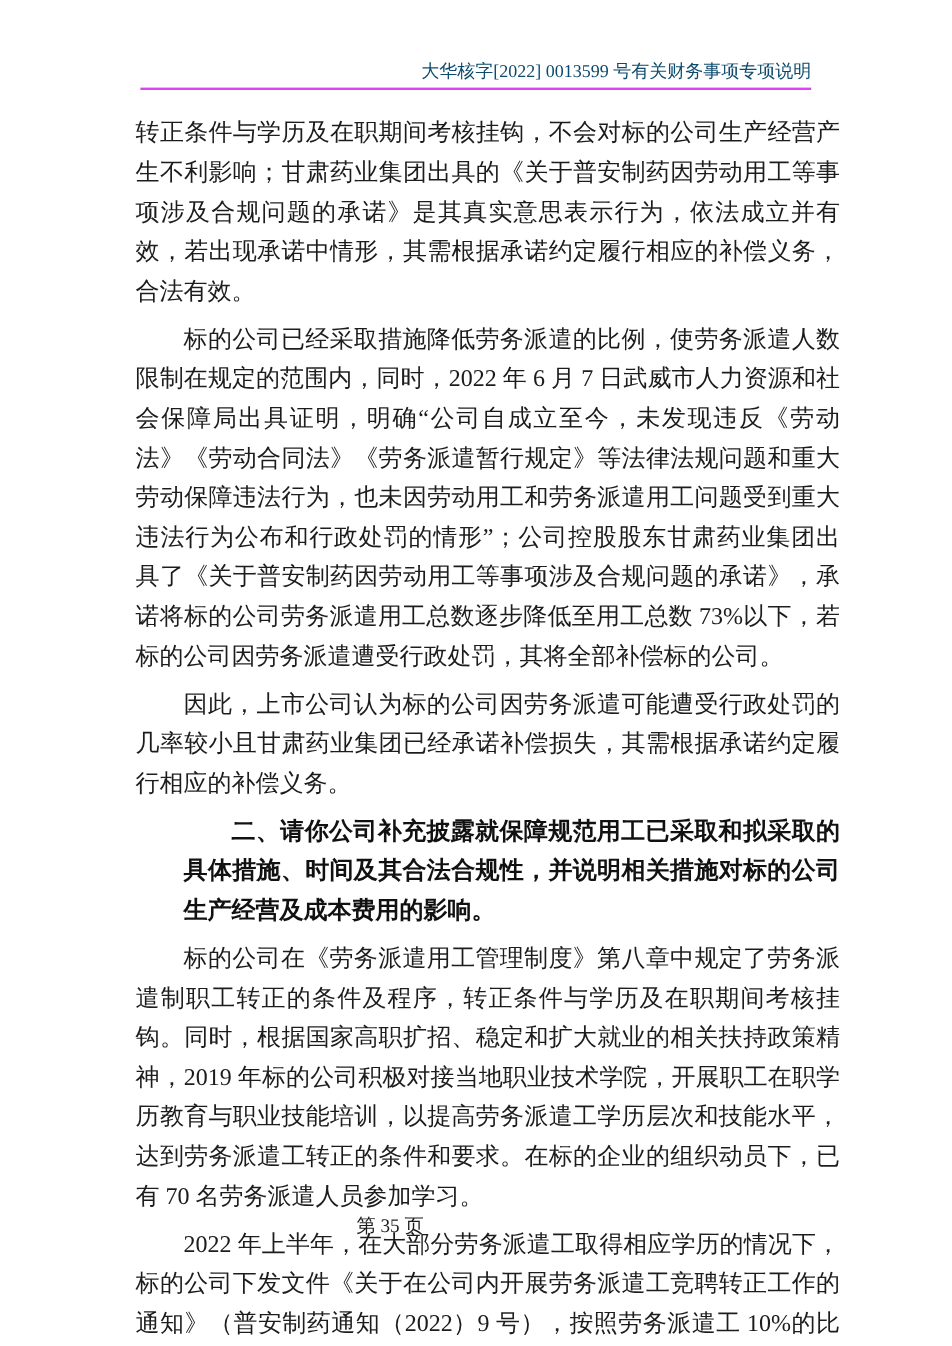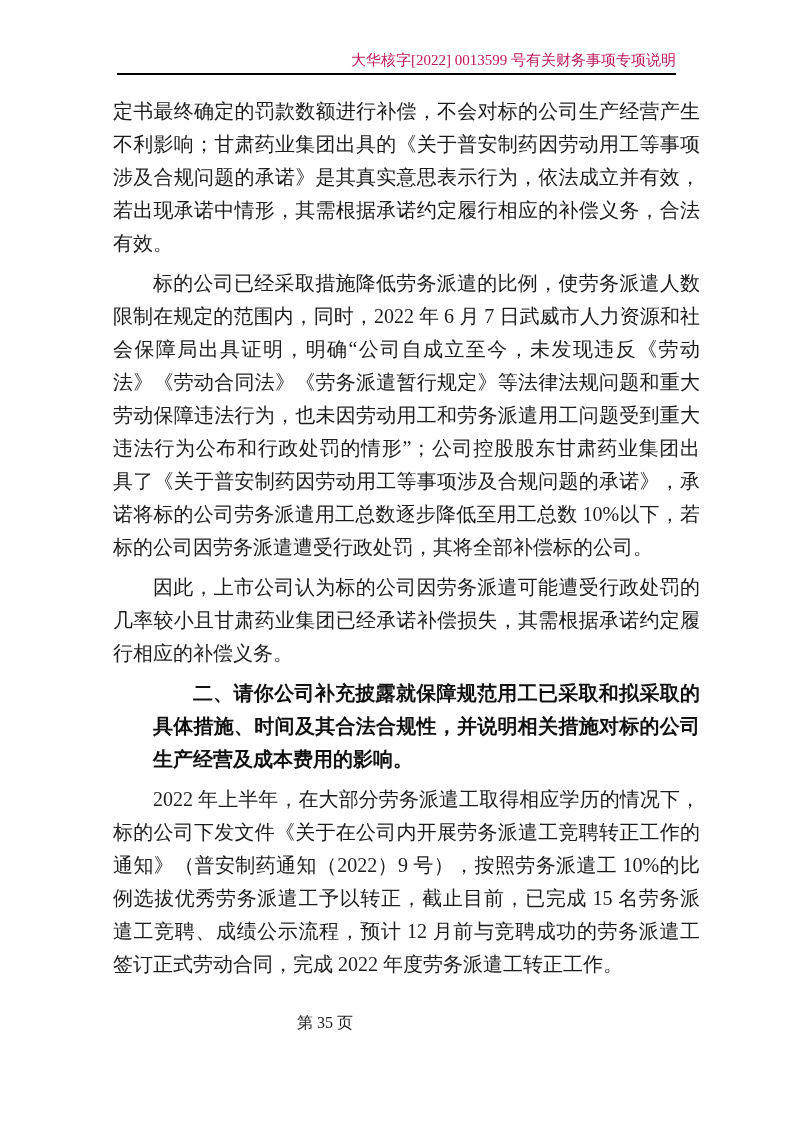--- a/index.html
+++ b/index.html
@@ -16,22 +16,22 @@
   }
   .page-header {
     position: absolute;
     top: 50px;
     left: 117px;
     width: 559px;
     text-align: right;
     font-size: 15px;
     line-height: 20px;
     padding-bottom: 3px;
-    border-bottom: 2px solid #000000;
-    color: #be185d;
+    border-bottom: 2px solid #d946ef;
+    color: #0c4a6e;
     white-space: nowrap;
   }
   .body-text {
     position: absolute;
     top: 95px;
     left: 113px;
     width: 587px;
   }
   .body-text p {
     font-size: 20px;
@@ -60,23 +60,24 @@
   }
 </style>
 </head>
 <body>
 
 <div class="page">
 
   <div class="page-header">大华核字[2022] 0013599 号有关财务事项专项说明</div>
 
   <div class="body-text">
-    <p class="no-indent">定书最终确定的罚款数额进行补偿，不会对标的公司生产经营产生不利影响；甘肃药业集团出具的《关于普安制药因劳动用工等事项涉及合规问题的承诺》是其真实意思表示行为，依法成立并有效，若出现承诺中情形，其需根据承诺约定履行相应的补偿义务，合法有效。</p>
-    <p>标的公司已经采取措施降低劳务派遣的比例，使劳务派遣人数限制在规定的范围内，同时，2022 年 6 月 7 日武威市人力资源和社会保障局出具证明，明确“公司自成立至今，未发现违反《劳动法》《劳动合同法》《劳务派遣暂行规定》等法律法规问题和重大劳动保障违法行为，也未因劳动用工和劳务派遣用工问题受到重大违法行为公布和行政处罚的情形”；公司控股股东甘肃药业集团出具了《关于普安制药因劳动用工等事项涉及合规问题的承诺》，承诺将标的公司劳务派遣用工总数逐步降低至用工总数 10%以下，若标的公司因劳务派遣遭受行政处罚，其将全部补偿标的公司。</p>
+    <p class="no-indent">转正条件与学历及在职期间考核挂钩，不会对标的公司生产经营产生不利影响；甘肃药业集团出具的《关于普安制药因劳动用工等事项涉及合规问题的承诺》是其真实意思表示行为，依法成立并有效，若出现承诺中情形，其需根据承诺约定履行相应的补偿义务，合法有效。</p>
+    <p>标的公司已经采取措施降低劳务派遣的比例，使劳务派遣人数限制在规定的范围内，同时，2022 年 6 月 7 日武威市人力资源和社会保障局出具证明，明确“公司自成立至今，未发现违反《劳动法》《劳动合同法》《劳务派遣暂行规定》等法律法规问题和重大劳动保障违法行为，也未因劳动用工和劳务派遣用工问题受到重大违法行为公布和行政处罚的情形”；公司控股股东甘肃药业集团出具了《关于普安制药因劳动用工等事项涉及合规问题的承诺》，承诺将标的公司劳务派遣用工总数逐步降低至用工总数 73%以下，若标的公司因劳务派遣遭受行政处罚，其将全部补偿标的公司。</p>
     <p>因此，上市公司认为标的公司因劳务派遣可能遭受行政处罚的几率较小且甘肃药业集团已经承诺补偿损失，其需根据承诺约定履行相应的补偿义务。</p>
     <p class="section-heading">二、请你公司补充披露就保障规范用工已采取和拟采取的具体措施、时间及其合法合规性，并说明相关措施对标的公司生产经营及成本费用的影响。</p>
+    <p>标的公司在《劳务派遣用工管理制度》第八章中规定了劳务派遣制职工转正的条件及程序，转正条件与学历及在职期间考核挂钩。同时，根据国家高职扩招、稳定和扩大就业的相关扶持政策精神，2019 年标的公司积极对接当地职业技术学院，开展职工在职学历教育与职业技能培训，以提高劳务派遣工学历层次和技能水平，达到劳务派遣工转正的条件和要求。在标的企业的组织动员下，已有 70 名劳务派遣人员参加学习。</p>
     <p>2022 年上半年，在大部分劳务派遣工取得相应学历的情况下，标的公司下发文件《关于在公司内开展劳务派遣工竞聘转正工作的通知》（普安制药通知（2022）9 号），按照劳务派遣工 10%的比例选拔优秀劳务派遣工予以转正，截止目前，已完成 15 名劳务派遣工竞聘、成绩公示流程，预计 12 月前与竞聘成功的劳务派遣工签订正式劳动合同，完成 2022 年度劳务派遣工转正工作。</p>
 
   </div>
 
   <div class="page-footer">第 35 页</div>
 
 </div>
 
 </body></html>

